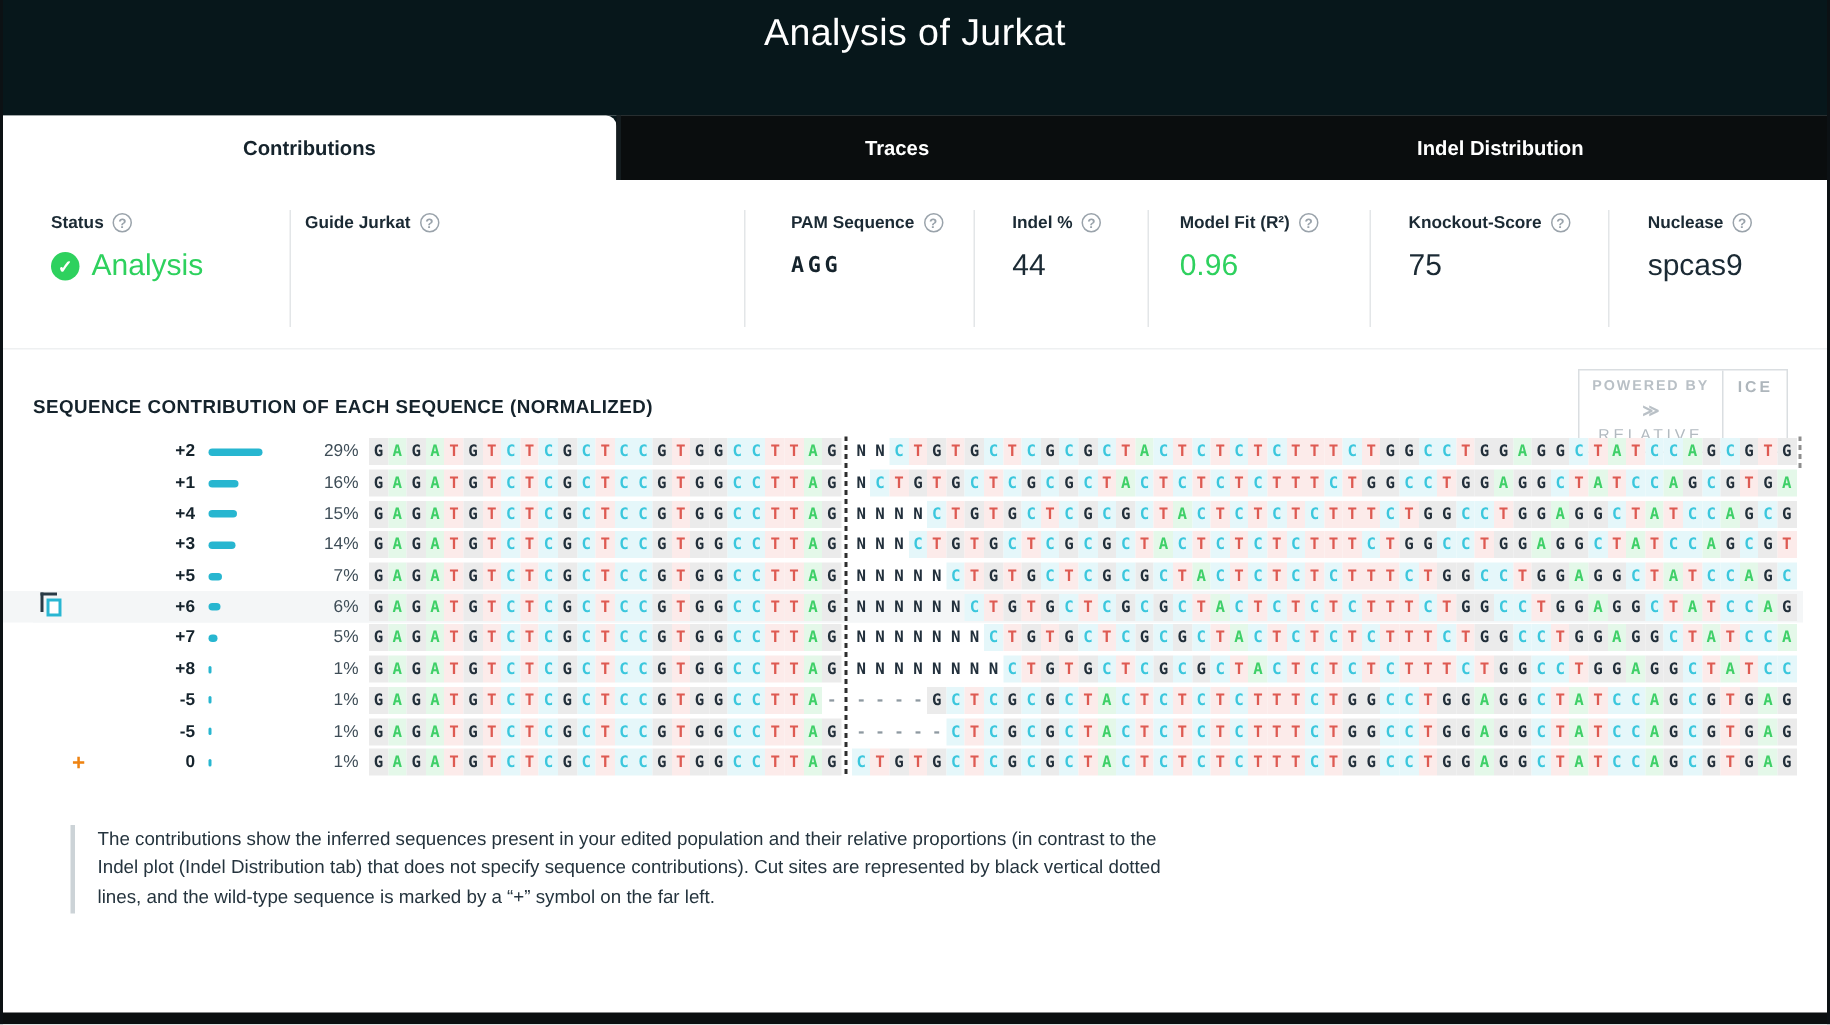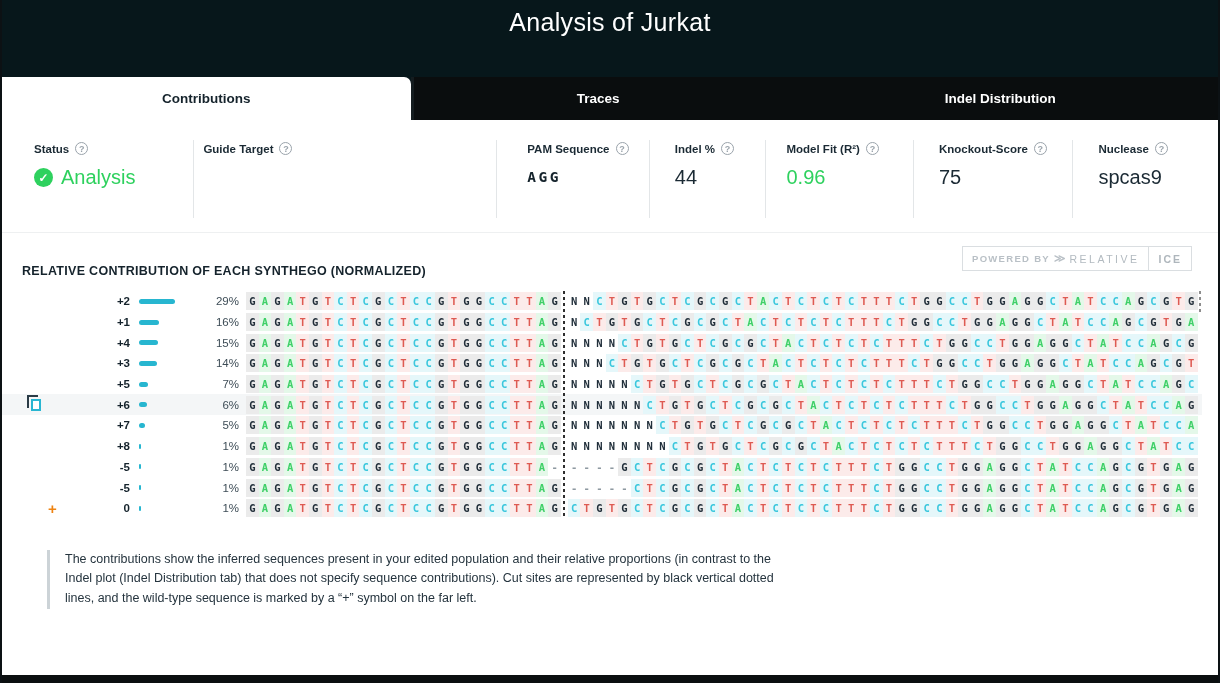--- a/index.html
+++ b/index.html
@@ -34,21 +34,21 @@
             border:1px solid #9aa3ab; border-radius:50%; color:#9aa3ab; font-size:9px; font-weight:bold; cursor:pointer; }
   .stat-value { margin-top:11px; font-size:20px; color:#1b2a34; display:flex; align-items:center; gap:8px; }
   .stat-value.mono-lg { font-family:"DejaVu Sans Mono",monospace; font-weight:bold; font-size:17px; letter-spacing:2.5px; color:#15232c; }
   .stat-value.mono-md { font-family:"DejaVu Sans Mono",monospace; font-weight:bold; font-size:14.5px; letter-spacing:2.5px; color:#15232c; margin-top:14px; }
   .check-circle { display:inline-flex; align-items:center; justify-content:center;
                   width:19px; height:19px; border-radius:50%; color:#fff; font-size:12px; font-weight:bold; }
   
   .content { border-top:1px solid #eef0f1; position:relative; }
   .powered { position:absolute; top:13px; right:26px; display:inline-flex; align-items:stretch;
              border:1px solid #dadee1; color:#b9c0c6; font-size:9.5px; font-weight:bold; letter-spacing:1.3px; }
-  .powered .seg { padding:5px 9px; display:flex; align-items:center; gap:4px; }
+  .powered .seg { padding:5px 9px; display:flex; align-items:center; gap:4px;flex-direction:column; }
   .powered .logo { font-size:11px; letter-spacing:0; }
   .powered .brand { letter-spacing:2.5px; font-size:10.5px; font-weight:normal; color:#b2bac0; }
   .powered .ice { border-left:1px solid #dadee1; letter-spacing:2px; font-size:10.5px; color:#aeb6bc; }
   .section-title { padding:31px 0 0 20px; font-size:12.5px; font-weight:bold; letter-spacing:0.3px; color:#15232c; }
   
   .ctable { position:relative; margin:13px 0 0 20px; width:1180px; }
   .thead { display:flex; height:18px; align-items:center;
            font-size:10px; font-weight:bold; letter-spacing:1.2px; color:#47555f; }
   .th-indel { width:108px; text-align:right; }
   .th-contrib { margin-left:9px; width:96px; cursor:pointer; display:flex; align-items:center; gap:4px; }
@@ -99,21 +99,21 @@
           <span>Status</span>
           <span class="q-icon">?</span>
         </div>
         <div class="stat-value ">
           <span class="check-circle" style="background: rgb(46, 209, 94);">✓</span>
           <span style="color: rgb(46, 209, 94);">Analysis</span>
         </div>
       </div>
       <div class="stat s1">
         <div class="stat-label">
-          <span>Guide Target</span>
+          <span>Guide Jurkat</span>
           <span class="q-icon">?</span>
         </div>
       </div>
       <div class="stat s2">
         <div class="stat-label">
           <span>PAM Sequence</span>
           <span class="q-icon">?</span>
         </div>
         <div class="stat-value mono-md">AGG</div>
       </div>
@@ -150,21 +150,21 @@
   <div class="content">
     <div class="powered">
       <span class="seg">
         <span>POWERED BY</span>
         <span class="logo">≫</span>
         <span class="brand">RELATIVE</span>
       </span>
       <span class="seg ice">ICE</span>
     </div>
 
-    <h2 class="section-title">RELATIVE CONTRIBUTION OF EACH SYNTHEGO (NORMALIZED)</h2>
+    <h2 class="section-title">SEQUENCE CONTRIBUTION OF EACH SEQUENCE (NORMALIZED)</h2>
 
     <div class="ctable">
       <div id="tbody">
           <div class="row">
             <div class="icon-slot"></div>
             <div class="indel-val">+2</div>
             <div class="bar-col">
               <div class="bar" style="width: 36px; background: rgb(39, 182, 208);"></div>
             </div>
             <div class="pct-val">29%</div>

